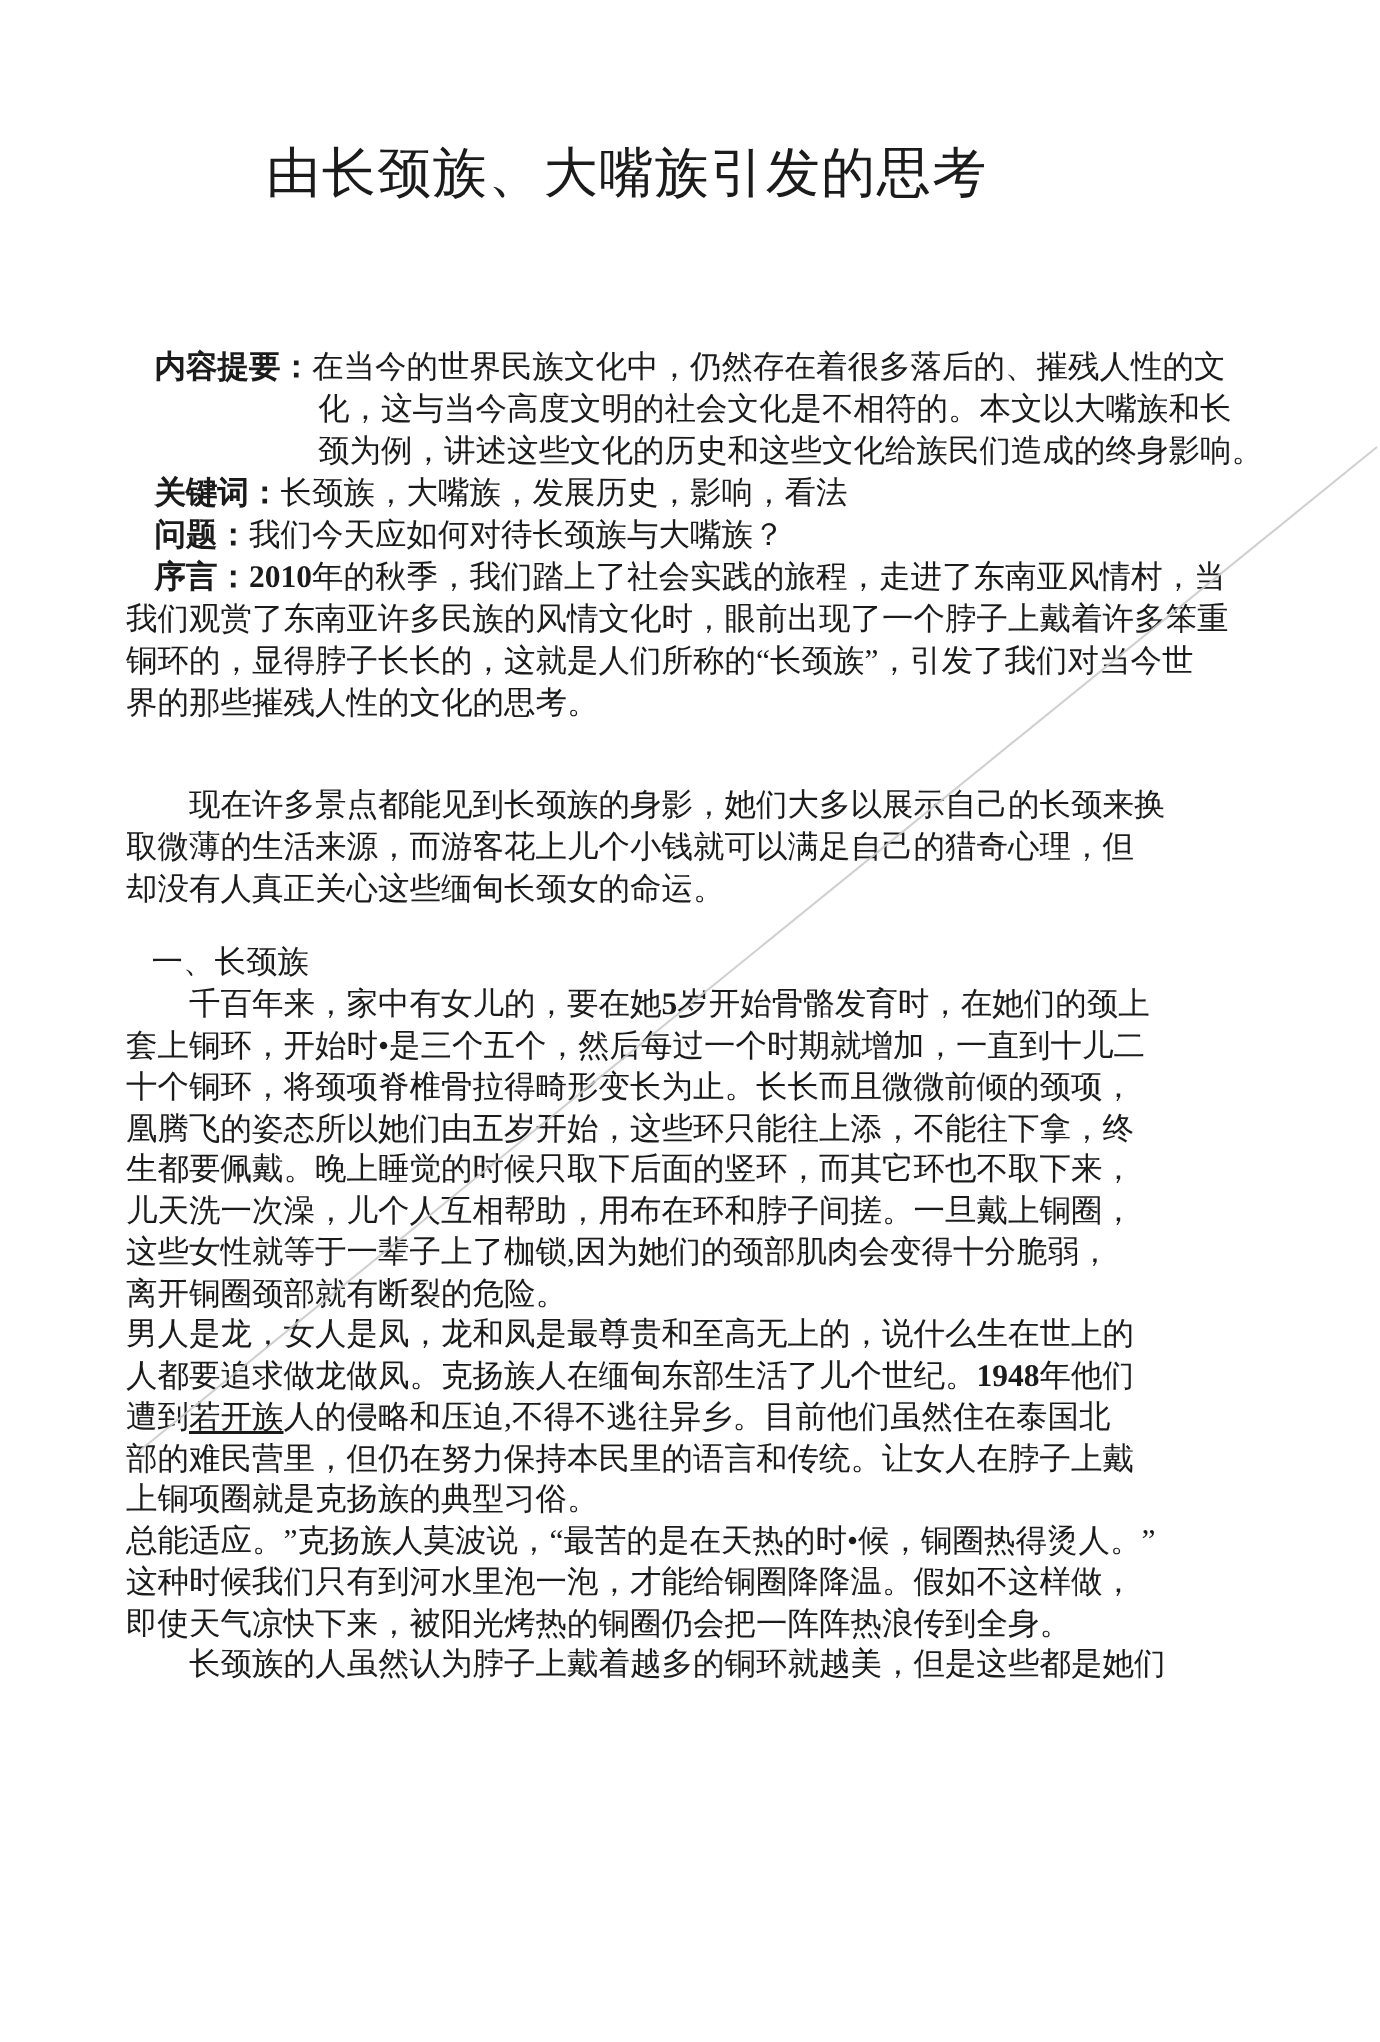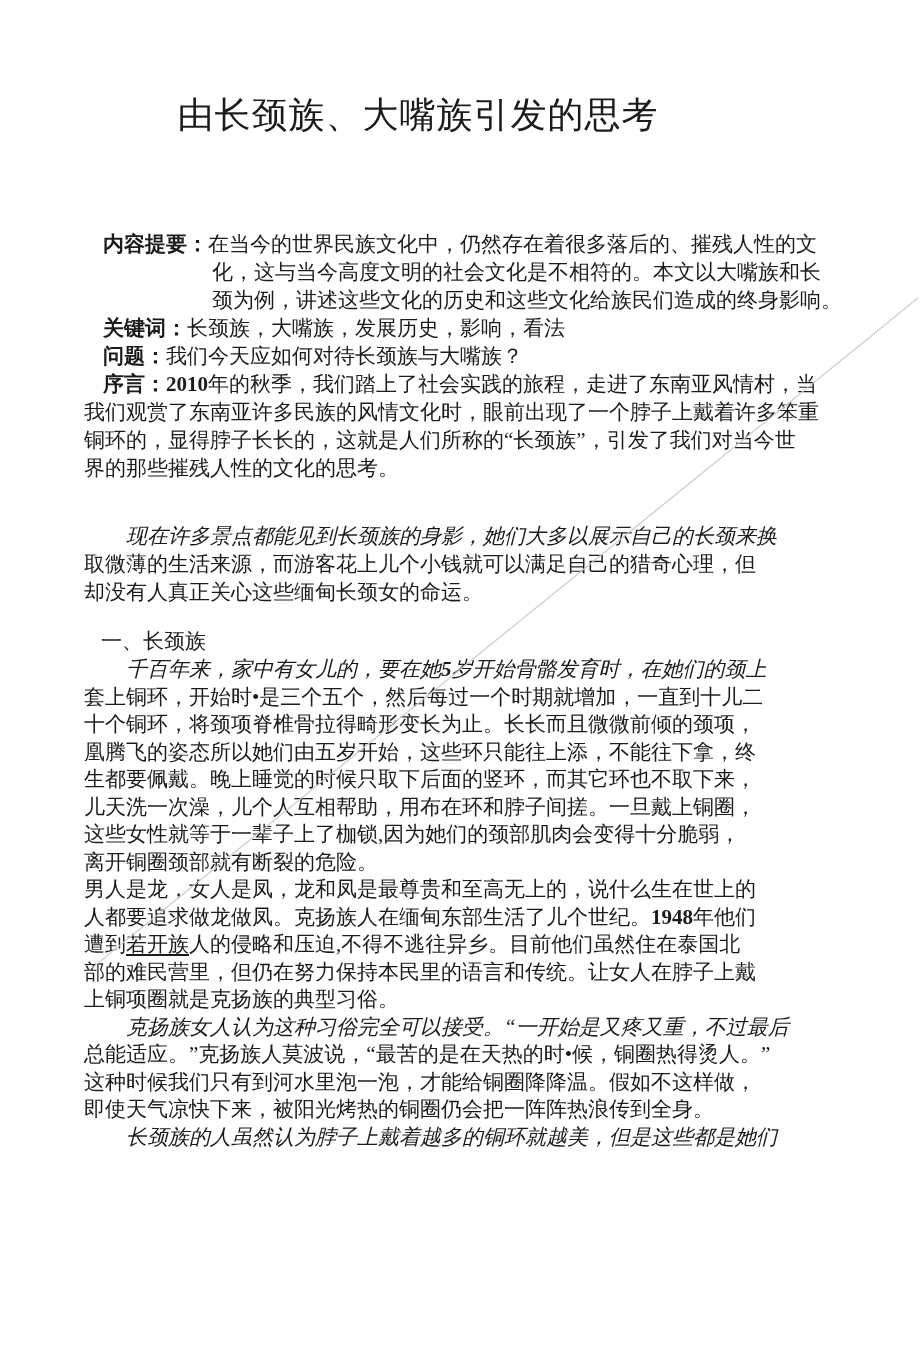--- a/index.html
+++ b/index.html
@@ -46,21 +46,21 @@
   [data-name="intro-paragraph"]{margin-top:40px;}
 
   
   [data-name="section-heading"]{margin-top:20px;}
   [data-name="section-heading"] .line{
     font-weight:normal;line-height:30px;height:30px;text-indent:17px;
   }
 
   
   .body-par .line{line-height:27.5px;height:27.5px;}
-  .line.first{text-indent:42px;font-style:italic;}
+  .line.first{text-indent:42px;}
 
   
   .watermark{
     position:absolute;left:0;top:0;width:920px;height:1361px;
     pointer-events:none;
   }
 </style>
 </head>
 <body>
 
@@ -105,21 +105,20 @@
         <div class="line" data-name="text-line"><span class="">离开铜圈颈部就有断裂的危险。</span></div>
       </div>
       <div class="block body-par" data-name="paragraph-reason">
         <div class="line" data-name="text-line"><span class="">男人是龙，女人是凤，龙和凤是最尊贵和至高无上的，说什么生在世上的</span></div>
         <div class="line" data-name="text-line"><span class="">人都要追求做龙做凤。克扬族人在缅甸东部生活了儿个世纪。</span><span class="b ">1948</span><span class="">年他们</span></div>
         <div class="line" data-name="text-line"><span class="">遭到</span><span class="u">若开族</span><span class="">人的侵略和压迫,不得不逃往异乡。目前他们虽然住在泰国北</span></div>
         <div class="line" data-name="text-line"><span class="">部的难民营里，但仍在努力保持本民里的语言和传统。让女人在脖子上戴</span></div>
         <div class="line" data-name="text-line"><span class="">上铜项圈就是克扬族的典型习俗。</span></div>
       </div>
       <div class="block body-par" data-name="paragraph-custom">
-        <div class="line first" data-name="text-line"><span class="">克扬族女人认为这种习俗完全可以接受。“一开始是又疼又重，不过最后</span></div>
         <div class="line" data-name="text-line"><span class="">总能适应。”克扬族人莫波说，“最苦的是在天热的时•候，铜圈热得烫人。”</span></div>
         <div class="line" data-name="text-line"><span class="">这种时候我们只有到河水里泡一泡，才能给铜圈降降温。假如不这样做，</span></div>
         <div class="line" data-name="text-line"><span class="">即使天气凉快下来，被阳光烤热的铜圈仍会把一阵阵热浪传到全身。</span></div>
       </div>
       <div class="block body-par" data-name="paragraph-beauty">
         <div class="line first" data-name="text-line"><span class="">长颈族的人虽然认为脖子上戴着越多的铜环就越美，但是这些都是她们</span></div>
       </div>
     </div>
   <svg class="watermark" data-name="watermark-line" viewBox="0 0 920 1361" aria-hidden="true">
     <line x1="918" y1="298" x2="92" y2="968" stroke="#cccccc" stroke-width="1.4" opacity="0.9"></line>

